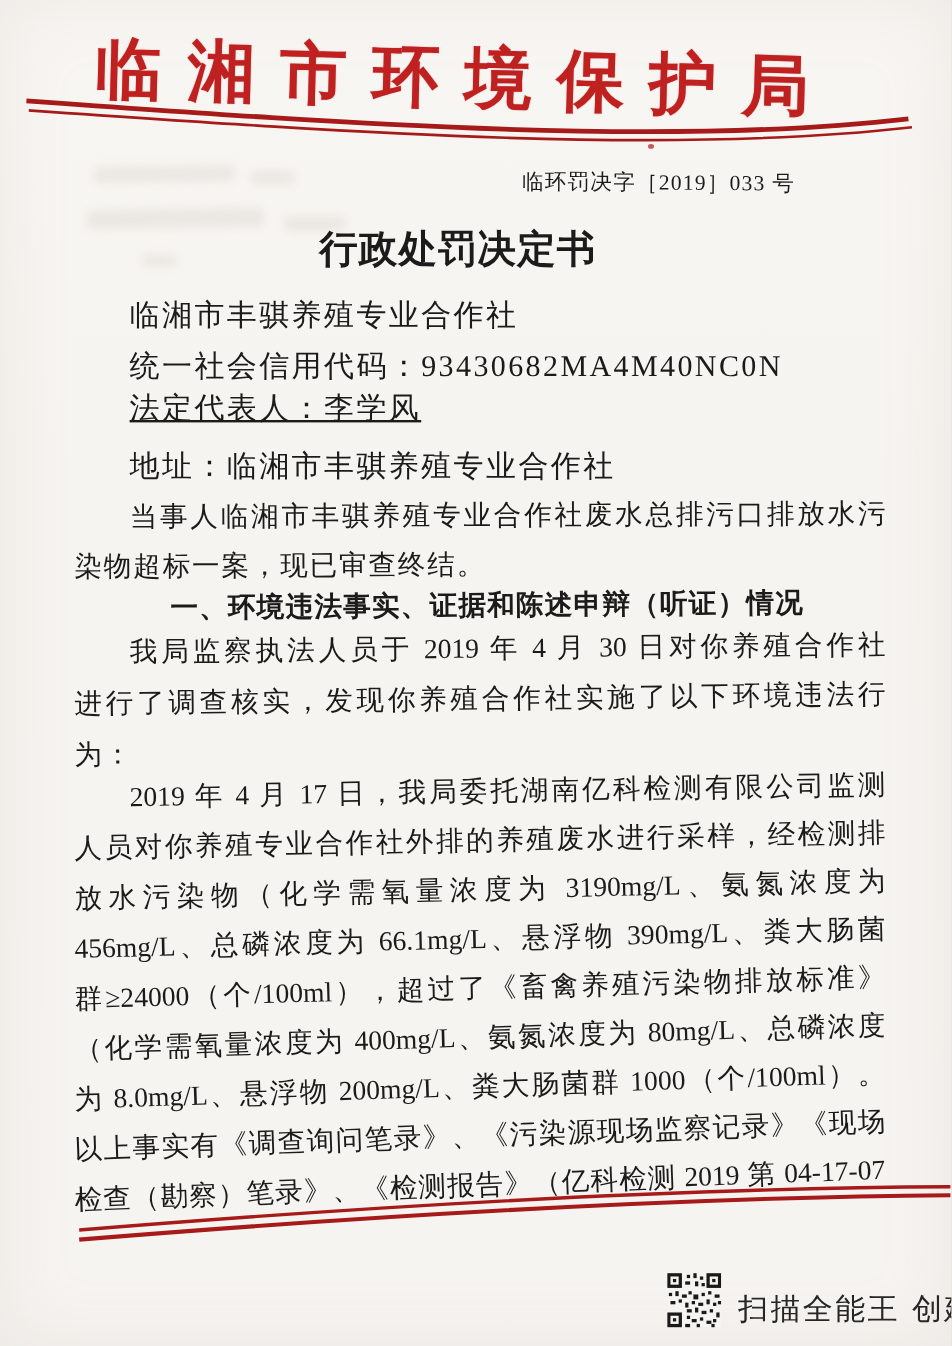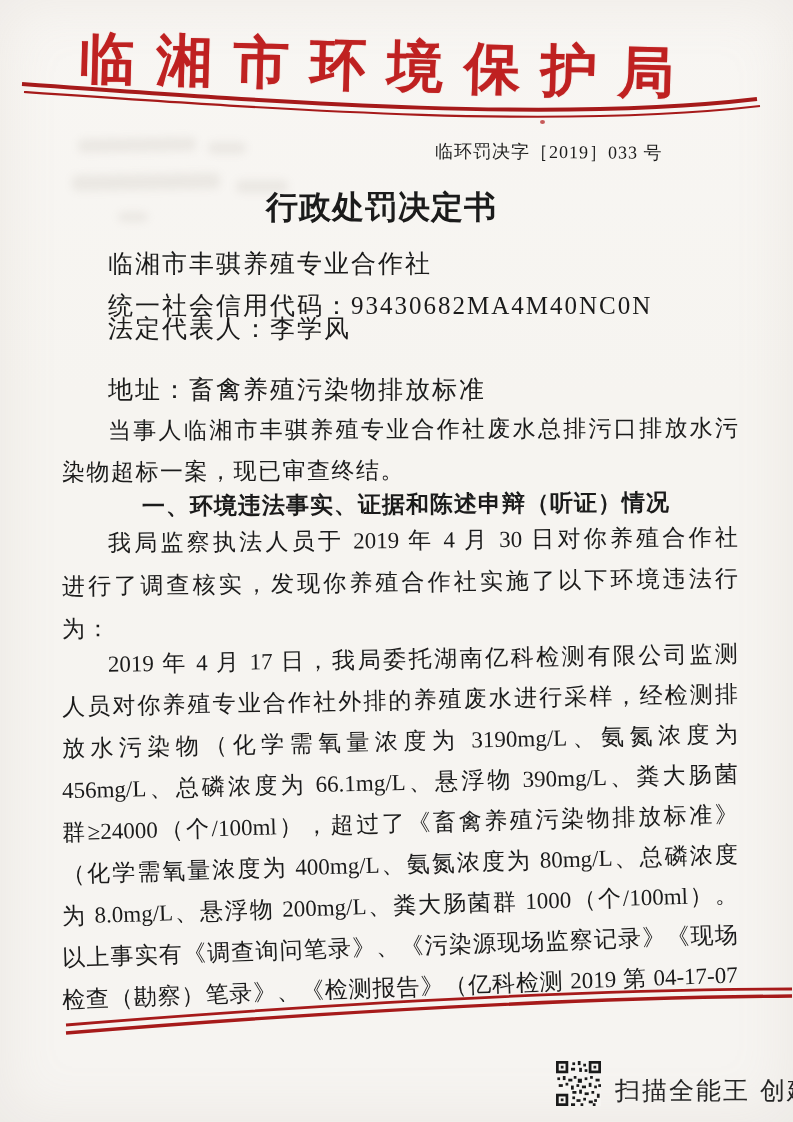--- a/index.html
+++ b/index.html
@@ -82,22 +82,22 @@
   <div class="speck"></div>
 
   <div class="hdr">临湘市环境保护局</div>
 
   <div class="docnum">临环罚决字［2019］033 号</div>
 
   <div class="title">行政处罚决定书</div>
 
   <div class="ln rcpt" style="top:249px;">临湘市丰骐养殖专业合作社</div>
   <div class="ln rcpt" style="top:291px;">统一社会信用代码：93430682MA4M40NC0N</div>
-  <div class="ln rcpt" style="top:314px;">法定代表人：李学风</div>
-  <div class="ln rcpt" style="top:375px;">地址：畜禽养殖污染物排放标准</div>
+  <div class="ln rcpt" style="top:326px;text-decoration:underline;">法定代表人：李学风</div>
+  <div class="ln rcpt" style="top:375px;">地址：临湘市丰骐养殖专业合作社</div>
 
   <div class="ln just ind" style="top:415px;transform:rotate(-.25deg);">当事人临湘市丰骐养殖专业合作社废水总排污口排放水污</div>
   <div class="ln ls" style="top:456px;transform:rotate(-.3deg);">染物超标一案，现已审查终结。</div>
 
   <div class="ln head" style="top:490px;transform:rotate(-.45deg);">一、环境违法事实、证据和陈述申辩（听证）情况</div>
 
   <div class="ln just ind" style="top:526px;transform:rotate(-.55deg);">我局监察执法人员于 2019 年 4 月 30 日对你养殖合作社</div>
   <div class="ln just" style="top:568px;transform:rotate(-.7deg);">进行了调查核实，发现你养殖合作社实施了以下环境违法行</div>
   <div class="ln ls" style="top:610px;transform:rotate(-.8deg);">为：</div>
 

